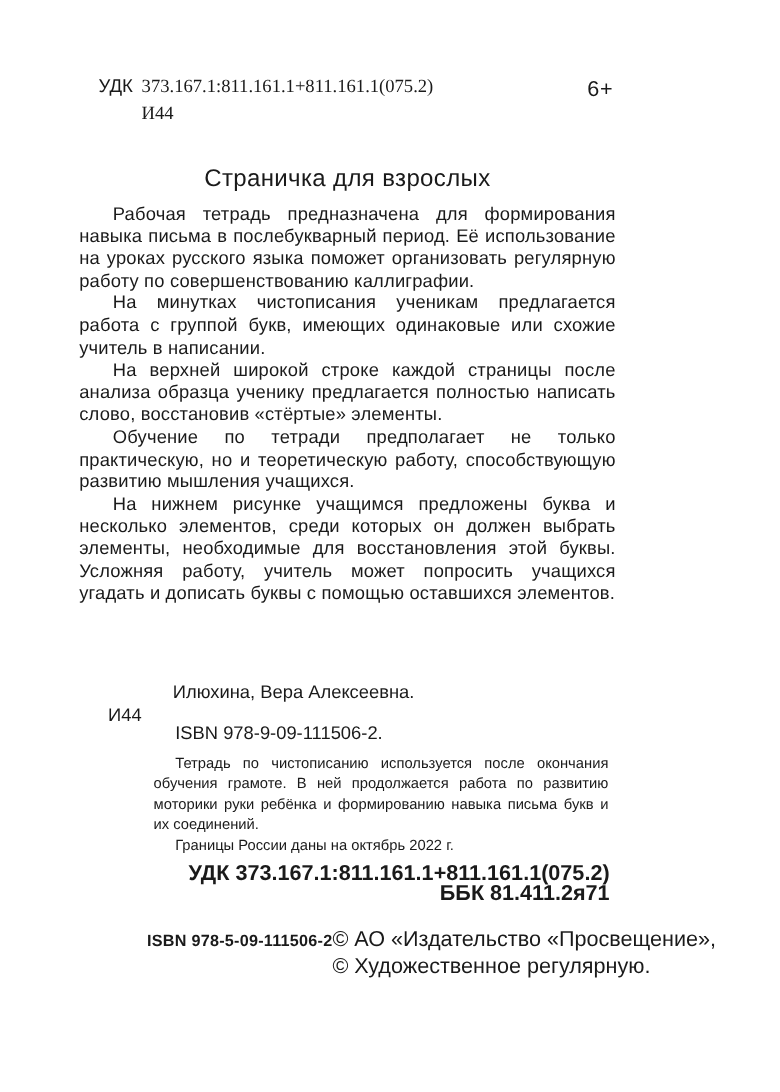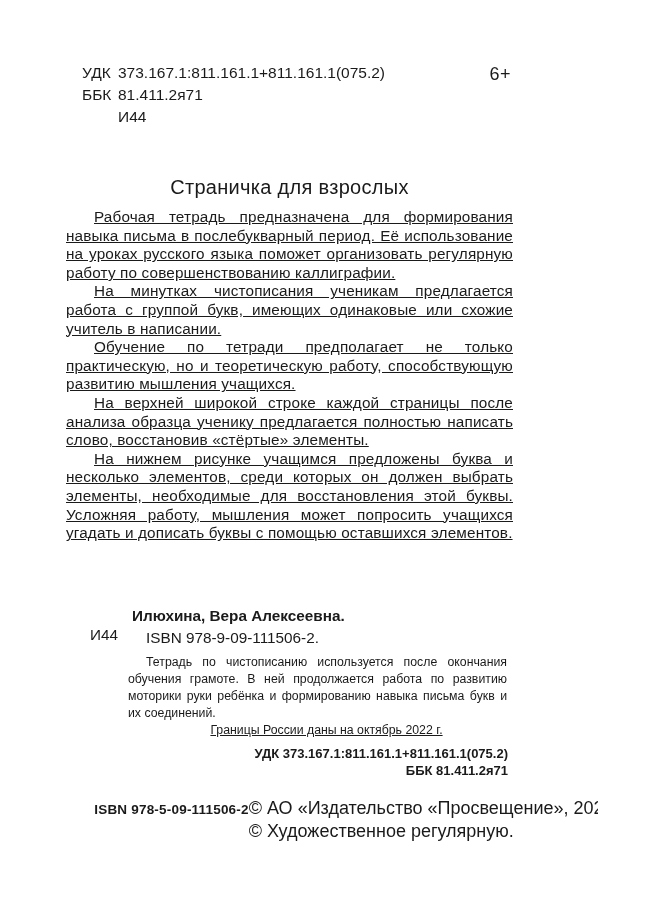--- a/index.html
+++ b/index.html
@@ -17,39 +17,39 @@
     font-family: "Liberation Sans", sans-serif;
     padding: 62px 85px 0 66px;
     overflow: hidden;
   }
 
   
   .top-row { position: relative; }
   .codes { padding-left: 16px; font-size: 15.5px; line-height: 22px; }
   .code-row { display: flex; }
   .code-label { width: 36px; flex: none; }
-  .code-value { flex: none; }
+  .code-value { flex: none; font-family: Liberation Serif, serif; }
   .age {
     position: absolute;
     top: 2px;
     right: 2px;
     font-size: 18px;
     letter-spacing: 0.5px;
   }
 
   
   .title {
-    margin-top: 48px;
+    margin-top: 32px;
     text-align: center;
     font-size: 20px;
     letter-spacing: 0.3px;
   }
 
   
-  .body { margin-top: 9px; text-decoration: underline; }
+  .body { margin-top: 9px; }
   .body p {
     margin: 0;
     font-size: 15.3px;
     line-height: 18.6px;
     text-align: justify;
     text-indent: 28px;
     letter-spacing: 0.15px;
   }
 
   
@@ -58,51 +58,51 @@
     margin-top: 64px;
     padding-left: 62px;
     font-size: 15.3px;
     line-height: 18.5px;
   }
   .biblio-sign {
     position: absolute;
     left: 24px;
     top: 19px;
   }
-  .biblio-author { margin: 4px; font-weight: bold; }
+  .biblio-author { margin: 16px; font-weight: normal; }
   .biblio-desc  { margin: 0 18px 0 0; text-indent: 18px; text-align: justify; }
   .biblio-isbn  { margin: 2px 0 0; padding-left: 18px; }
 
   
   .annotation {
     margin: 6px 6px 0 0;
     font-size: 12.3px;
     line-height: 17px;
   }
   .annotation p {
     margin: 0;
     text-indent: 18px;
     text-align: justify;
   }
-  .annotation p.plain { text-align: center; text-decoration: underline; }
+  .annotation p.plain { text-align: left; }
 
   
   .codes-right {
     margin: 6px 5px 16px 0;
     text-align: right;
     font-weight: bold;
-    font-size: 13px;
+    font-size: 18px;
     line-height: 17px;
   }
 
   
   .footer {
     margin-top: 21px;
     display: flex;
-    justify-content: center;
+    justify-content: flex-end;
     align-items: flex-start;
   }
   .footer-isbn {
     font-weight: bold;
     font-size: 13.5px;
     padding-top: 2px;
     letter-spacing: 0.2px;
   }
   .copyrights {
     width: 236px;
@@ -117,39 +117,35 @@
 
 <div class="page">
 
   <div class="top-row">
     <div class="codes">
       <div class="code-row">
         <span class="code-label">УДК</span>
         <span class="code-value">373.167.1:811.161.1+811.161.1(075.2)</span>
       </div>
       <div class="code-row">
-        <span class="code-label">ББК</span>
-        <span class="code-value">81.411.2я71</span>
-      </div>
-      <div class="code-row">
         <span class="code-label"></span>
         <span class="code-value">И44</span>
       </div>
     </div>
     <div class="age">6+</div>
   </div>
 
   <div class="title">Страничка для взрослых</div>
 
   <div class="body">
     <p>Рабочая тетрадь предназначена для формирования навыка письма в послебукварный период. Её использование на уроках русского языка поможет организовать регулярную работу по совершенствованию каллиграфии.</p>
     <p>На минутках чистописания ученикам предлагается работа с группой букв, имеющих одинаковые или схожие учитель в написании.</p>
+    <p>На верхней широкой строке каждой страницы после анализа образца ученику предлагается полностью написать слово, восстановив «стёртые» элементы.</p>
     <p>Обучение по тетради предполагает не только практическую, но и теоретическую работу, способствующую развитию мышления учащихся.</p>
-    <p>На верхней широкой строке каждой страницы после анализа образца ученику предлагается полностью написать слово, восстановив «стёртые» элементы.</p>
-    <p>На нижнем рисунке учащимся предложены буква и несколько элементов, среди которых он должен выбрать элементы, необходимые для восстановления этой буквы. Усложняя работу, мышления может попросить учащихся угадать и дописать буквы с помощью оставшихся элементов.</p>
+    <p>На нижнем рисунке учащимся предложены буква и несколько элементов, среди которых он должен выбрать элементы, необходимые для восстановления этой буквы. Усложняя работу, учитель может попросить учащихся угадать и дописать буквы с помощью оставшихся элементов.</p>
   </div>
 
   <div class="biblio">
     <span class="biblio-sign">И44</span>
     <p class="biblio-author">Илюхина, Вера Алексеевна.</p>
     <p class="biblio-isbn">ISBN 978-9-09-111506-2.</p>
 
     <div class="annotation">
       <p>Тетрадь по чистописанию используется после окончания обучения грамоте. В ней продолжается работа по развитию моторики руки ребёнка и формированию навыка письма букв и их соединений.</p>
       <p class="plain">Границы России даны на октябрь 2022 г.</p>

